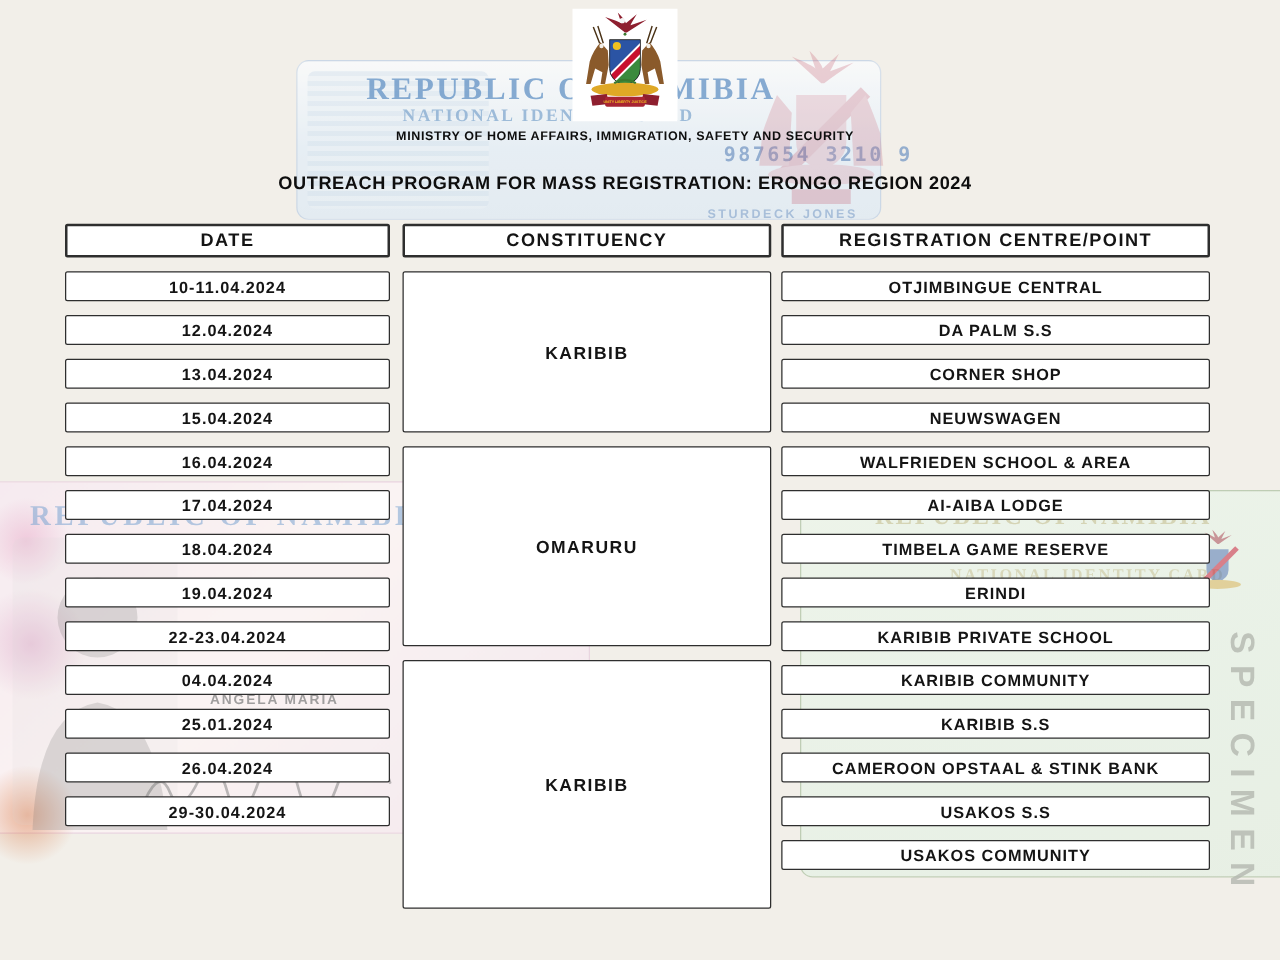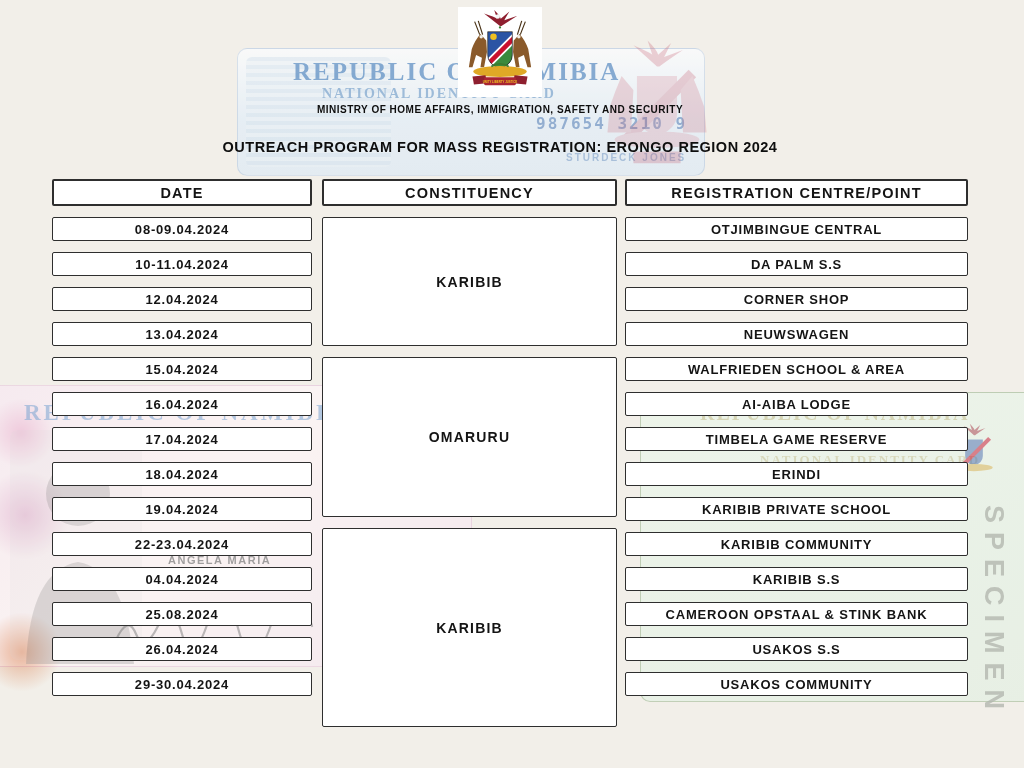--- a/index.html
+++ b/index.html
@@ -11,23 +11,23 @@
   .wm{position:absolute;z-index:1}
   .card{position:absolute;border-radius:10px}
   #top-card{left:237px;top:48px;width:468px;height:128px;
     background:linear-gradient(180deg,#fbfdff 0%,#e3eef8 55%,#dfeaf4 100%);
     border:1px solid rgba(130,160,200,.35);opacity:.75}
   #top-card-pattern{position:absolute;left:8px;top:8px;width:145px;height:110px;border-radius:6px;
     background:repeating-linear-gradient(180deg,#cfe0ef 0 4px,#e8f1f8 4px 8px);opacity:.55}
   .wm-serif{font-family:"Liberation Serif",serif;font-weight:bold;white-space:nowrap}
   #top-card-title{left:293px;top:58px;font-size:25px;letter-spacing:2px;color:#6b98c8;opacity:.8}
   #top-card-sub{left:322px;top:86px;font-size:14px;letter-spacing:2px;color:#8aaed2;opacity:.8}
-  #top-card-number{left:536px;top:114px;font-family:"DejaVu Sans Mono",monospace;font-weight:bold;
+  #top-card-number{left:579px;top:114px;font-family:"DejaVu Sans Mono",monospace;font-weight:bold;
     font-size:16px;letter-spacing:2px;color:#7f9fc8;opacity:.8}
-  #top-card-name{left:566px;top:152px;font-size:10px;letter-spacing:2px;color:#9ab4d4;opacity:.8;font-weight:bold}
+  #top-card-name{left:566px;top:166px;font-size:10px;letter-spacing:2px;color:#9ab4d4;opacity:.8;font-weight:bold}
 
   #left-card{left:-28px;top:385px;width:500px;height:282px;
     background:linear-gradient(135deg,#f7e9f1 0%,#fdf5f6 45%,#f3e6ee 100%);
     border:1px solid rgba(200,150,185,.35);opacity:.8}
   #left-card-title{left:24px;top:400px;font-size:23px;letter-spacing:3px;color:#85aad4;opacity:.6}
   #left-name{position:absolute;left:168px;top:554px;font-size:11px;font-weight:bold;
     letter-spacing:1.5px;color:#8a8a8a;opacity:.8}
   .blob{position:absolute;border-radius:50%}
   #blob1{left:-14px;top:398px;width:70px;height:70px;background:radial-gradient(circle,#e8a8c8 0%,rgba(232,168,200,0) 70%);opacity:.5}
   #blob2{left:-20px;top:470px;width:90px;height:90px;background:radial-gradient(circle,#d898c0 0%,rgba(216,152,192,0) 70%);opacity:.45}
@@ -153,32 +153,31 @@
       <rect x="28" y="93" width="44" height="11" rx="2" fill="#a82432"></rect>
       <text x="50" y="100.5" font-size="4" fill="#f0c020" text-anchor="middle" font-family="Liberation Sans, sans-serif" font-weight="bold">UNITY LIBERTY JUSTICE</text>
     </svg>
   </div>
 
   <div class="title" id="title-ministry">MINISTRY OF HOME AFFAIRS, IMMIGRATION, SAFETY AND SECURITY</div>
   <div class="title" id="title-program">OUTREACH PROGRAM FOR MASS REGISTRATION: ERONGO REGION 2024</div>
 
   <div class="col" id="date-column">
     <div class="cell header-cell">DATE</div>
-  <div class="cell row-cell ">08-09.04.2024</div>
       <div class="cell row-cell ">10-11.04.2024</div>
       <div class="cell row-cell ">12.04.2024</div>
       <div class="cell row-cell ">13.04.2024</div>
       <div class="cell row-cell ">15.04.2024</div>
       <div class="cell row-cell ">16.04.2024</div>
       <div class="cell row-cell ">17.04.2024</div>
       <div class="cell row-cell ">18.04.2024</div>
       <div class="cell row-cell ">19.04.2024</div>
       <div class="cell row-cell ">22-23.04.2024</div>
       <div class="cell row-cell ">04.04.2024</div>
-      <div class="cell row-cell ">25.08.2024</div>
+      <div class="cell row-cell ">25.01.2024</div>
       <div class="cell row-cell ">26.04.2024</div>
       <div class="cell row-cell ">29-30.04.2024</div>
     </div>
   <div class="col" id="constituency-column">
     <div class="cell header-cell">CONSTITUENCY</div>
   <div class="cell constituency-cell" style="height: 129px;">KARIBIB</div>
       <div class="cell constituency-cell" style="height: 160px;">OMARURU</div>
       <div class="cell constituency-cell" style="height: 199px;">KARIBIB</div>
     </div>
   <div class="col" id="registration-column">

